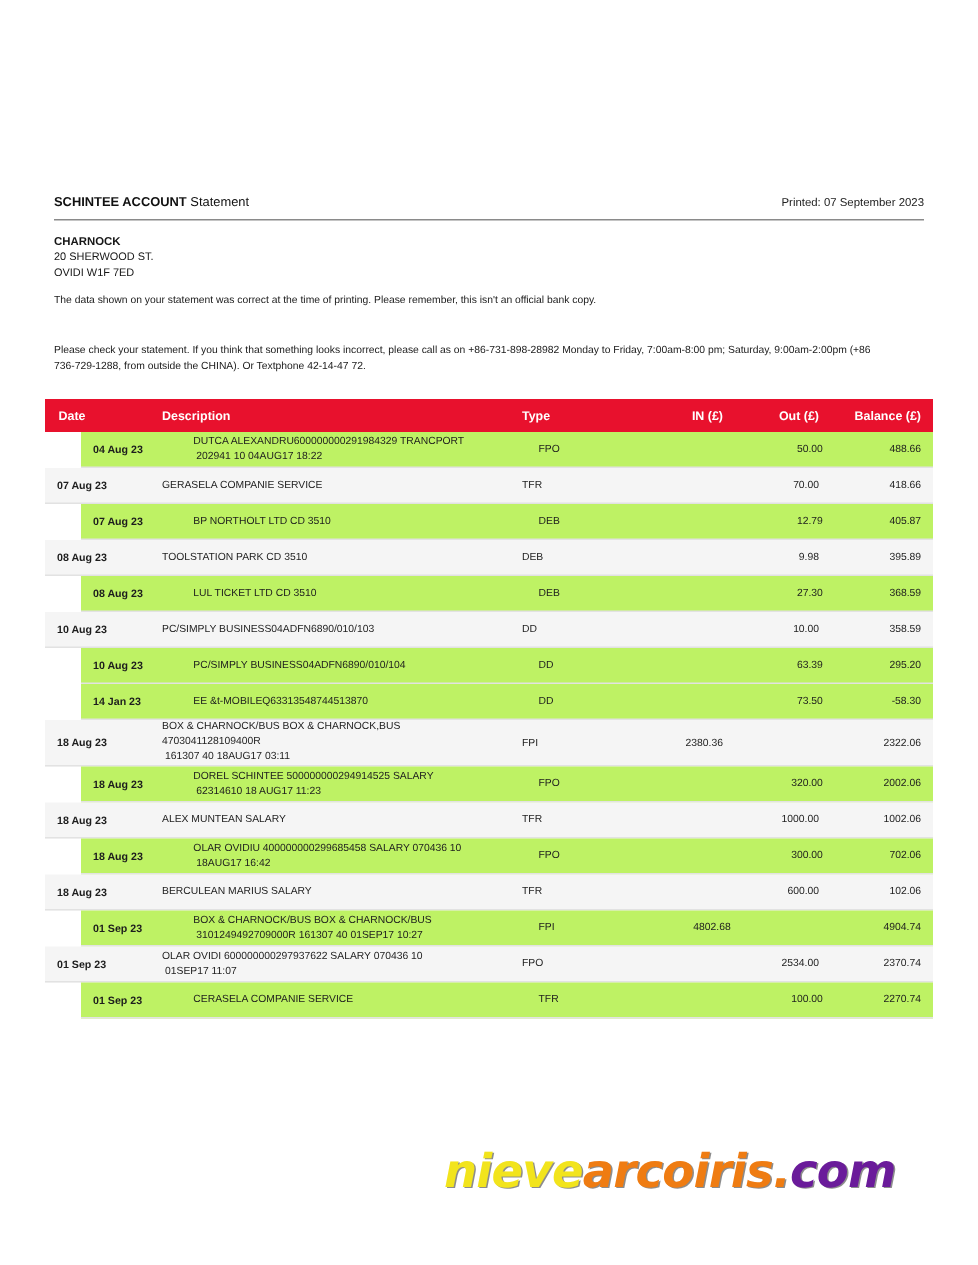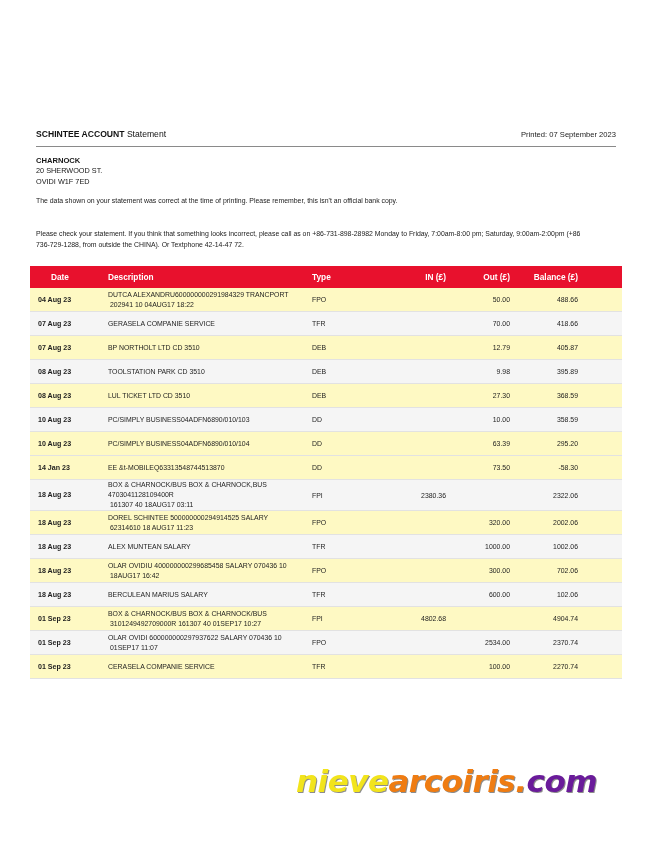--- a/index.html
+++ b/index.html
@@ -151,30 +151,30 @@
   .row {
     display: flex;
     align-items: center;
     border-bottom: 1px solid #e2e2e2;
     font-size: 6.9px;
     color: #1d1d1d;
     min-height: 24px;
     box-sizing: border-box;
   }
   .row.alt { background: #f5f5f5; }
-  .row.plain { background: #fef9c3; }
+  .row.plain { background: #bef264; margin-left: 24px; }
 
   .c-date   { width: 78px; padding-left: 8px; box-sizing: border-box; font-weight: bold; font-size: 7.1px; }
-  .c-desc   { width: 204px; padding-right: 16px; box-sizing: border-box; line-height: 1.45; }
+  .c-desc   { width: 240px; padding-right: 16px; box-sizing: border-box; line-height: 1.45; }
   .c-type   { width: 72px; box-sizing: border-box; }
   .c-in     { width: 68px; text-align: right; box-sizing: border-box; padding-right: 6px; }
   .c-out    { width: 68px; text-align: right; box-sizing: border-box; padding-right: 10px; }
   .c-bal    { width: 66px; text-align: right; box-sizing: border-box; padding-right: 8px; }
 
-  .thead .c-date { font-size: 8.3px; padding-left: 21px; }
+  .thead .c-date { font-size: 8.3px; padding-left: 9px; }
   .thead .c-desc { padding-left: 0; }
   .thead .c-in, .thead .c-out, .thead .c-bal { padding-right: 6px; }
   .thead .c-out { padding-right: 10px; }
   .thead .c-bal { padding-right: 8px; }
 
   .desc-l2 { display: block; padding-left: 2px; }
 
   
   .watermark {
     position: absolute;

